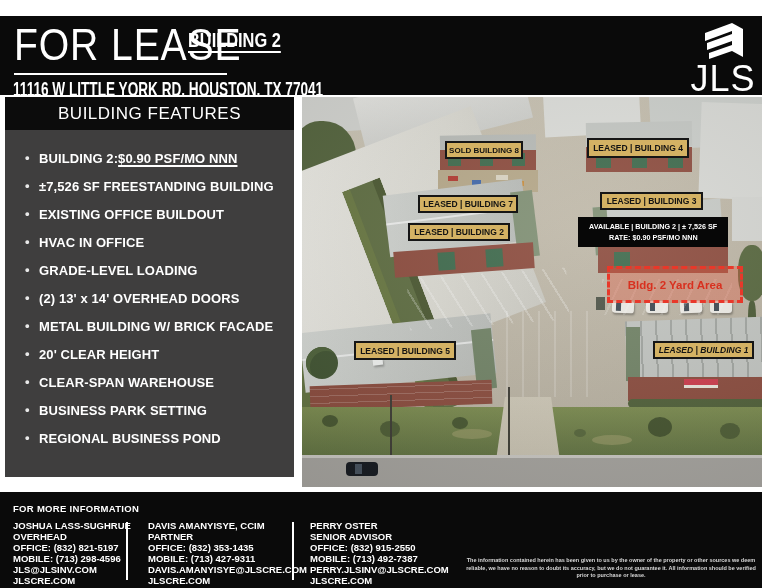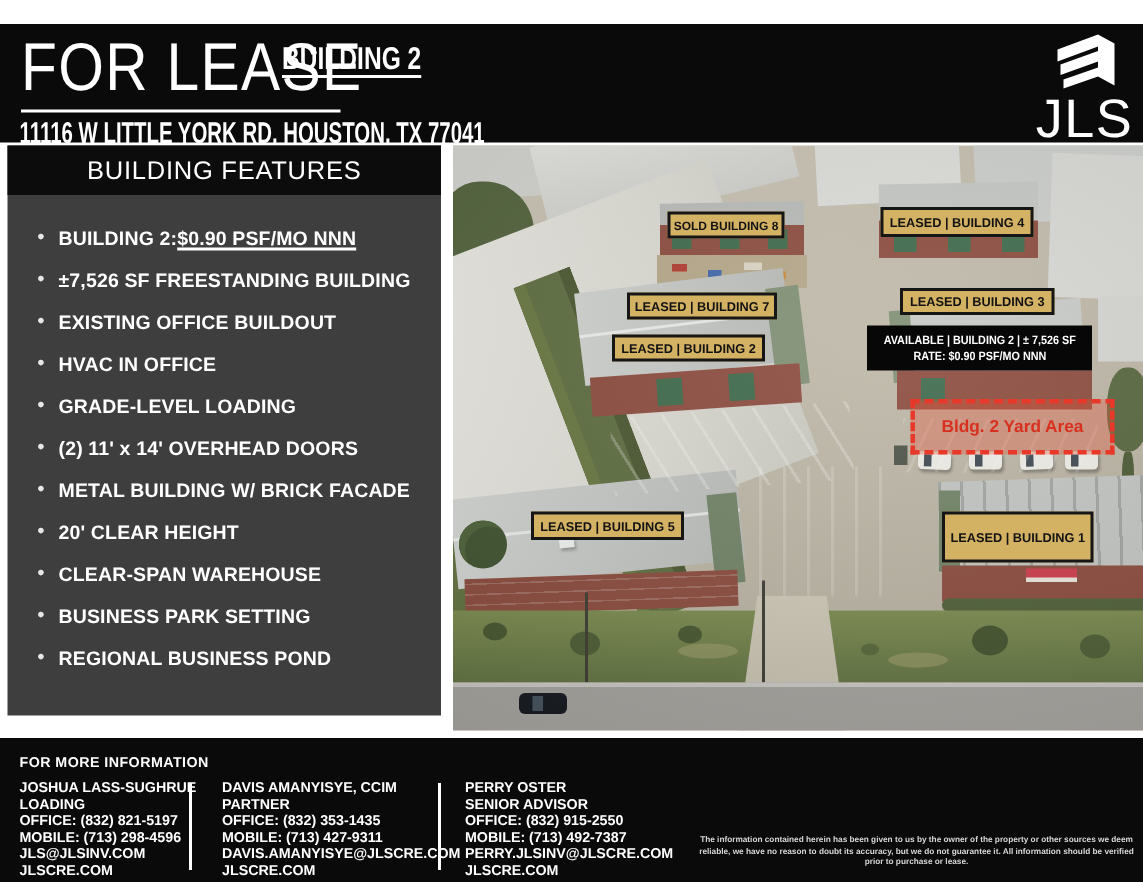--- a/index.html
+++ b/index.html
@@ -104,21 +104,21 @@
   .vign { left:0; top:0; width:460px; height:390px; background:radial-gradient(120% 90% at 65% 35%, rgba(255,255,255,.10), rgba(0,0,0,.09)); pointer-events:none; z-index:6; }
 
   
   .lb { position:absolute; z-index:10; display:flex; align-items:center; justify-content:center; background:#d4b264; border:2px solid #161616; color:#131313; font-weight:700; font-size:8.5px; white-space:nowrap; }
   .p-b8 { left:143px; top:44px; width:78px; height:18px; font-size:8px; }
   .p-b4 { left:285px; top:41px; width:102px; height:20px; }
   .p-b7 { left:116px; top:98px; width:100px; height:18px; }
   .p-b6 { left:106px; top:126px; width:102px; height:18px; }
   .p-b3 { left:298px; top:95px; width:103px; height:18px; }
   .p-b5 { left:52px; top:244px; width:102px; height:19px; }
-  .p-b1 { left:326px; top:244px; width:101px; height:34px; }
+  .p-b1 { left:351px; top:244px; width:101px; height:18px;font-style:italic; }
   .avail { position:absolute; left:276px; top:120px; width:150px; height:30px; background:#070707; color:#fff; z-index:11; display:flex; flex-direction:column; align-items:center; justify-content:center; font-weight:700; font-size:8px; line-height:11px; }
   .avail span { white-space:nowrap; transform:scaleX(.9); }
   .yard { position:absolute; left:305px; top:169px; width:136px; height:37px; border:3px dashed #e8382a; background:rgba(233,85,60,.35); color:#d8301f; display:flex; align-items:center; justify-content:center; font-size:11.5px; font-weight:700; z-index:9; white-space:nowrap; }
 
   
   .footer { position:absolute; left:0; top:492px; width:762px; height:96px; background:#0a0a0a; }
   .f-head { position:absolute; left:13px; top:11px; font-size:9.5px; font-weight:700; color:#fff; letter-spacing:.3px; }
   .f-col { position:absolute; top:28px; color:#fff; font-size:9.5px; font-weight:700; line-height:11px; white-space:nowrap; }
   .f-col1 { left:13px; } .f-col2 { left:148px; } .f-col3 { left:310px; }
   .f-div { position:absolute; top:30px; width:2px; height:58px; background:#fff; }
@@ -153,21 +153,21 @@
       <div class="sb-title">BUILDING FEATURES</div>
       <ul class="features">
         <li>
             <span>BUILDING 2: </span>
             <span class="hl-rate">$0.90 PSF/MO NNN</span>
           </li>
         <li>±7,526 SF FREESTANDING BUILDING</li>
         <li>EXISTING OFFICE BUILDOUT</li>
         <li>HVAC IN OFFICE</li>
         <li>GRADE-LEVEL LOADING</li>
-        <li>(2) 11' x 14' OVERHEAD DOORS</li>
+        <li>(2) 13' x 14' OVERHEAD DOORS</li>
         <li>METAL BUILDING W/ BRICK FACADE</li>
         <li>20' CLEAR HEIGHT</li>
         <li>CLEAR-SPAN WAREHOUSE</li>
         <li>BUSINESS PARK SETTING</li>
         <li>REGIONAL BUSINESS POND</li>
       </ul>
     </div>
 
     <div class="photo">
 
@@ -281,21 +281,21 @@
       </div>
       <div class="yard">Bldg. 2 Yard Area</div>
     </div>
   </div>
 
   <div class="footer">
     <div class="f-head">FOR MORE INFORMATION</div>
 
     <div class="f-col f-col1">
       <div>JOSHUA LASS-SUGHRUE</div>
-      <div>LOADING</div>
+      <div>OVERHEAD</div>
       <div>OFFICE: (832) 821-5197</div>
       <div>MOBILE: (713) 298-4596</div>
       <div>JLS@JLSINV.COM</div>
       <div>JLSCRE.COM</div>
     </div>
     <div class="f-div f-div1"></div>
     <div class="f-col f-col2">
       <div>DAVIS AMANYISYE, CCIM</div>
       <div>PARTNER</div>
       <div>OFFICE: (832) 353-1435</div>

